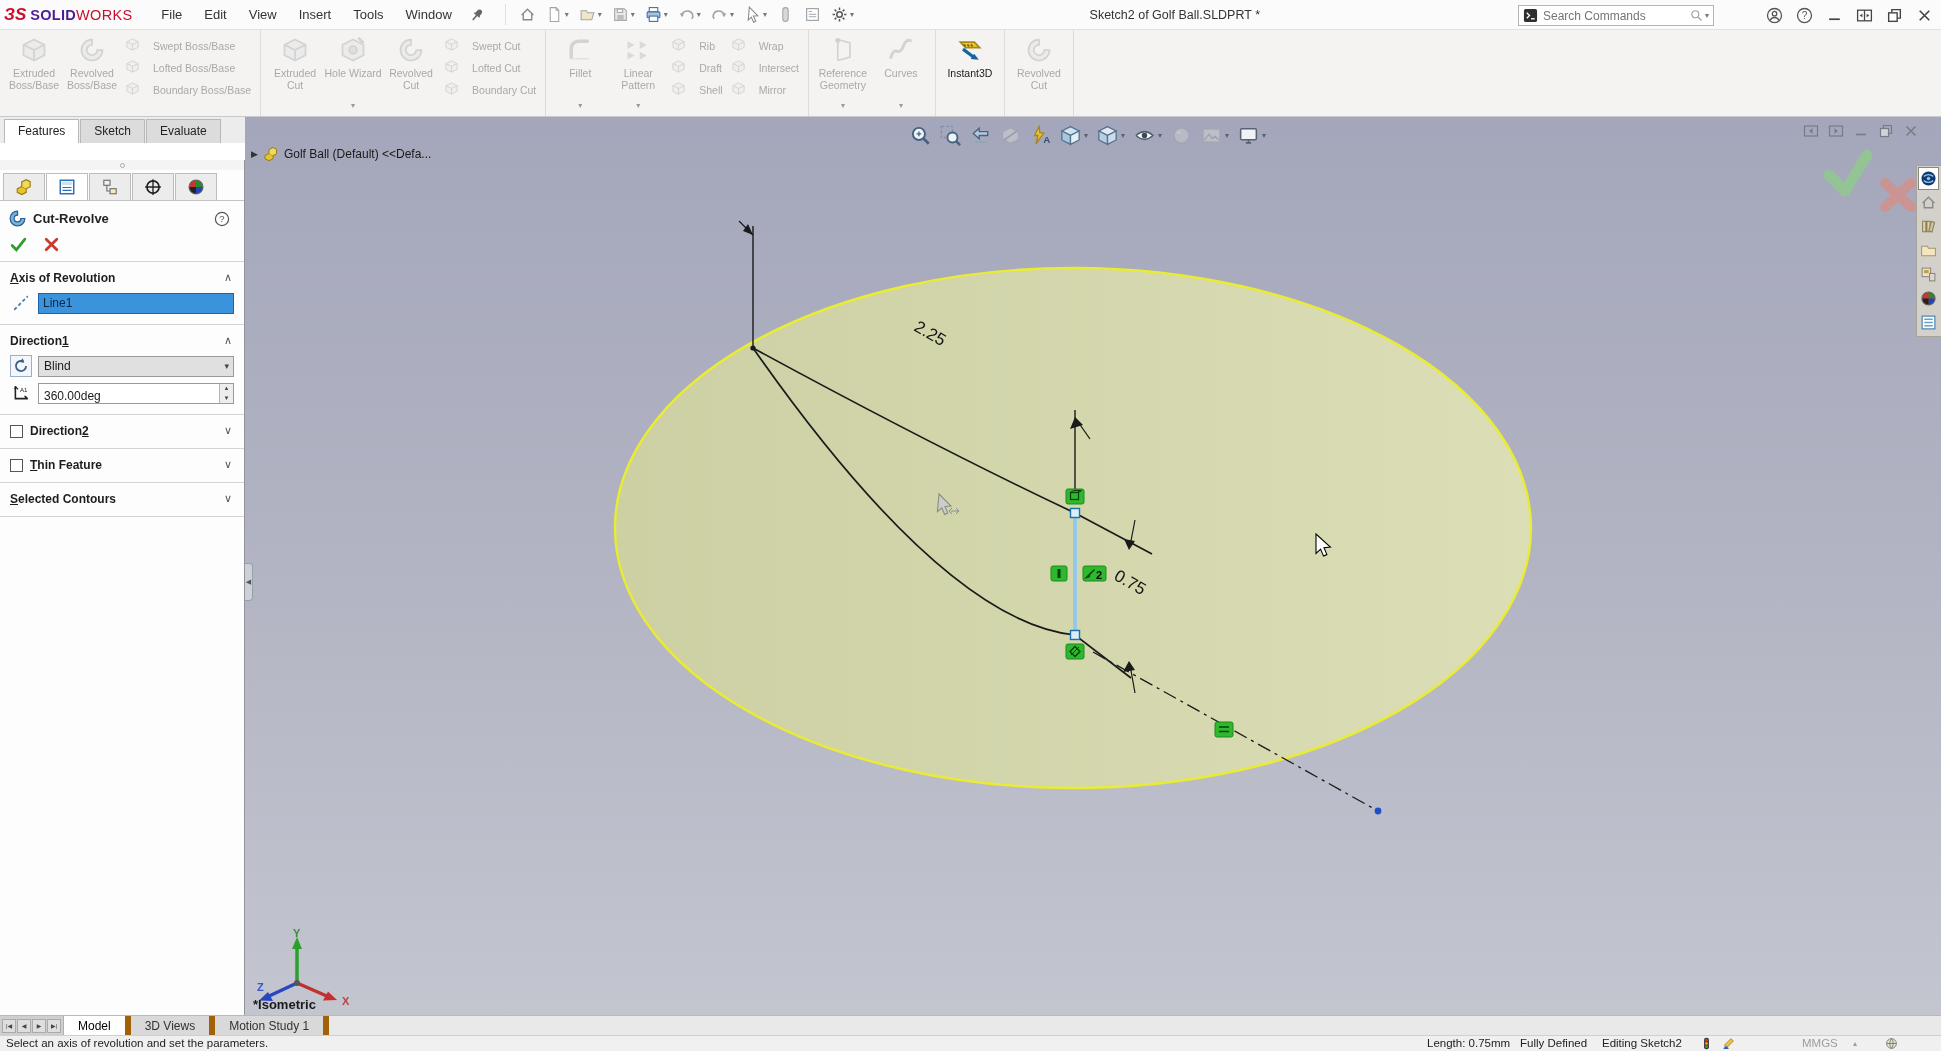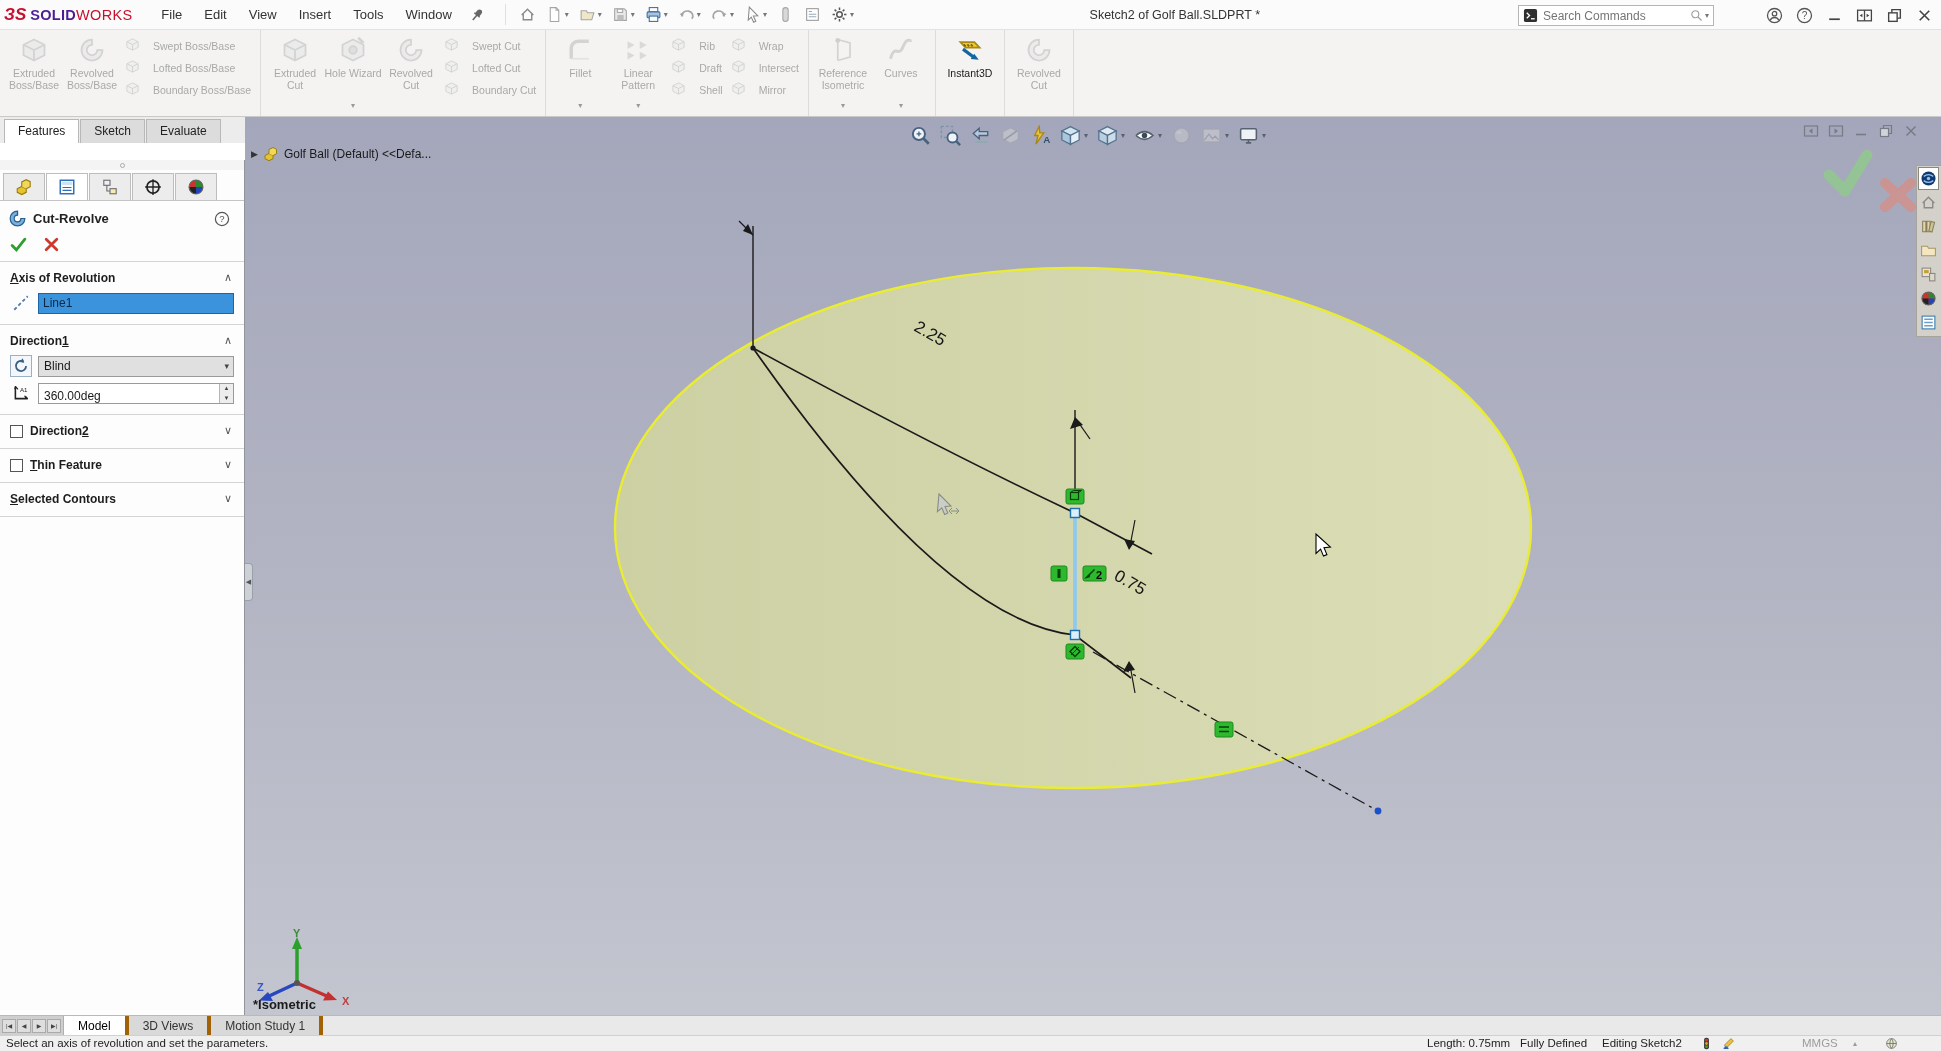--- a/index.html
+++ b/index.html
@@ -118,21 +118,21 @@
 #sketch{position:absolute;left:0;top:0}
 #triad{position:absolute;left:12px;top:812px}
 #view-label{position:absolute;left:8px;top:880px;font-size:13px;font-weight:bold;color:#1a1a1a}
 
 
 #doctabs{position:absolute;left:0;top:1015px;width:1941px;height:20px;background:#e9e9e9;
   border-top:1px solid #b9b9b9;display:flex;align-items:stretch}
 #tabnav{display:flex;align-items:center;background:#cfcfcf;padding:0 2px;gap:1px}
 #tabnav .nb{width:14px;height:14px;background:#dedede;border:1px solid #aaa;font-size:6px;color:#444;
   display:flex;align-items:center;justify-content:center}
-.dtab{font-size:12px;color:#333;background:#d9d9d9;border-right:4px solid #a16207;
+.dtab{font-size:12px;color:#333;background:#d9d9d9;border-right:6px solid #a16207;
   display:flex;align-items:center;padding:0 14px}
 .dtab.active{background:#fff;color:#000;border-left:1px solid #b0b0b0}
 
 
 #statusbar{position:absolute;left:0;top:1035px;width:1941px;height:16px;background:#f0f0f0;
   border-top:1px solid #d0d0d0;font-size:11.5px;color:#222}
 #statusbar .abs{position:absolute;top:1px;white-space:nowrap}
 #statusbar .icn{width:13px;height:13px}
 .gray{color:#9c9c9c}
 </style>
@@ -504,21 +504,21 @@
       </div>
     </div>
     <div class="rgroup">
       <div class="rlarge dis">
         <span class="icn">
           <svg viewBox="0 0 16 16">
             <path d="M5 2v12M5 2l7 2v8l-7 2" fill="none" stroke="#b9b9b9"></path>
             <circle cx="5" cy="2.5" r="1.4" fill="#d0a8c0"></circle>
           </svg>
         </span>
-        <span class="rlabel">Reference Isometric</span>
+        <span class="rlabel">Reference Geometry</span>
         <span class="rcaret">▾</span>
       </div>
       <div class="rlarge dis">
         <span class="icn">
           <svg viewBox="0 0 16 16">
             <path d="M2 13C4.5 4 6.5 12.5 9 6.5S12.5 3 14 2.5" fill="none" stroke="#b9b9b9" stroke-width="1.7"></path>
           </svg>
         </span>
         <span class="rlabel">Curves</span>
         <span class="rcaret">▾</span>

